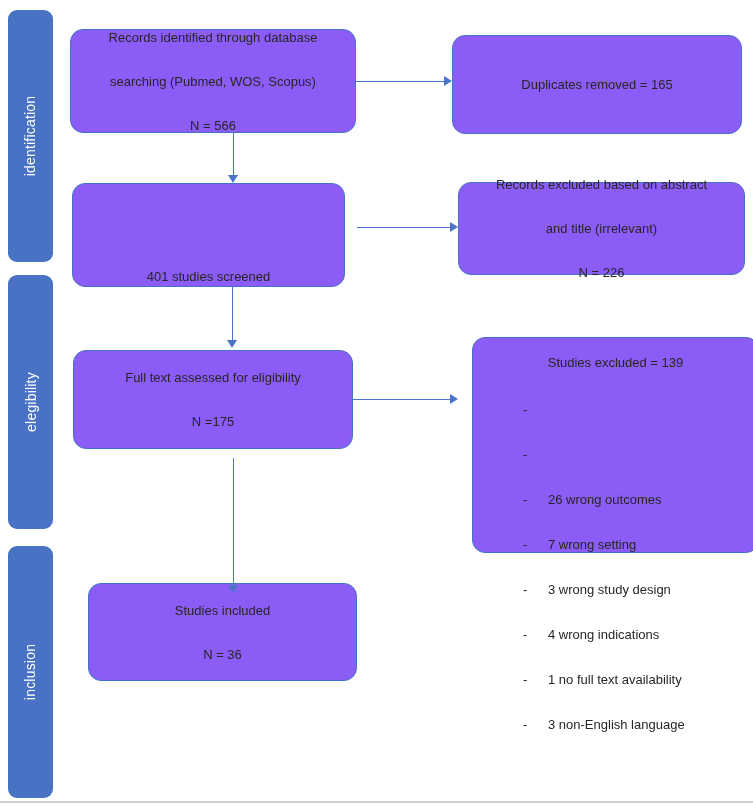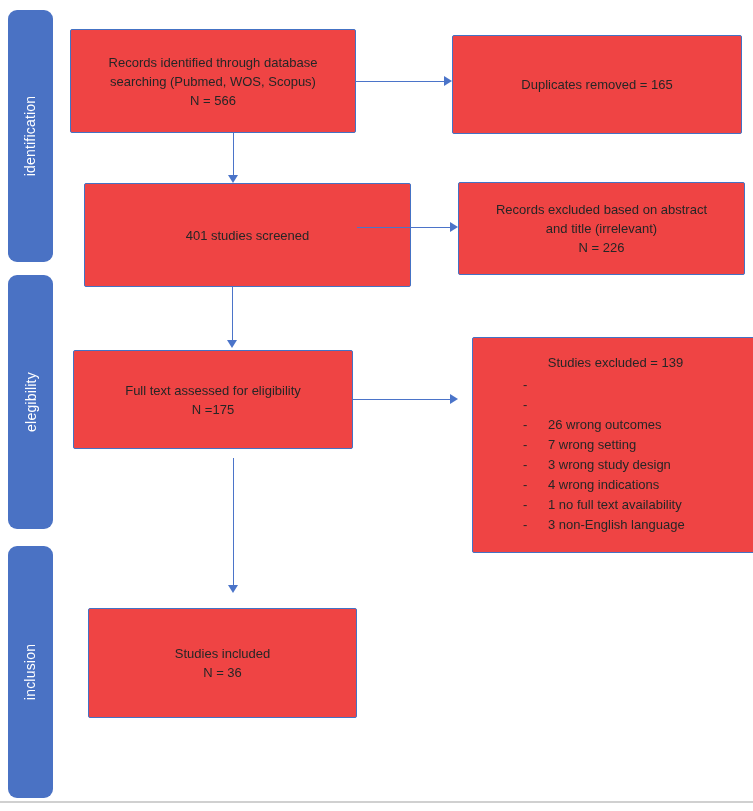--- a/index.html
+++ b/index.html
@@ -25,30 +25,31 @@
     transform: rotate(-90deg);
     white-space: nowrap;
     color: #ffffff;
     font-size: 14px;
     letter-spacing: 0.2px;
   }
 
   
   .fbox {
     position: absolute;
-    background: #ef4444;
+    background: #8b5cf6;
     border: 1.5px solid #4472C4;
-    border-radius: 2px;
+    border-radius: 13px;
     box-sizing: border-box;
     display: flex; flex-direction: column;
     align-items: center; justify-content: center;
     text-align: center;
     font-size: 13px;
     line-height: 19px;
     color: #262626;
+    gap: 25px;
   }
   .fbox .ln { white-space: nowrap; }
 
   
   .fbox.listbox {
     justify-content: flex-start;
     padding: 15px 10px 10px 10px;
     line-height: 20px;
   }
   .excl-title { text-align: center; width: 100%; margin-bottom: 2px; }
@@ -104,21 +105,21 @@
 
   <div class="fbox" style="left:70px; top:29px; width:286px; height:104px;">
     <div class="ln">Records identified through database</div>
     <div class="ln">searching (Pubmed, WOS, Scopus)</div>
     <div class="ln">N = 566</div>
   </div>
   <div class="fbox" style="left:452px; top:35px; width:290px; height:99px;">
     <div class="ln">Duplicates removed = 165</div>
   </div>
 
-  <div class="fbox" style="left:84px; top:183px; width:327px; height:104px;">
+  <div class="fbox" style="left:72px; top:183px; width:273px; height:104px;justify-content:flex-end;">
     <div class="ln">401 studies screened</div>
   </div>
   <div class="fbox" style="left:458px; top:182px; width:287px; height:93px;">
     <div class="ln">Records excluded based on abstract</div>
     <div class="ln">and title (irrelevant)</div>
     <div class="ln">N = 226</div>
   </div>
 
   <div class="fbox" style="left:73px; top:350px; width:280px; height:99px;">
     <div class="ln">Full text assessed for eligibility</div>
@@ -151,21 +152,21 @@
     <div class="excl-row">
       <span class="dash">-</span>
       <span>1 no full text availability</span>
     </div>
     <div class="excl-row">
       <span class="dash">-</span>
       <span>3 non-English language</span>
     </div>
   </div>
 
-  <div class="fbox" style="left:88px; top:608px; width:269px; height:110px;">
+  <div class="fbox" style="left:88px; top:583px; width:269px; height:98px;">
     <div class="ln">Studies included</div>
     <div class="ln">N = 36</div>
   </div>
 
   <div class="v-arrow" style="left:232.5px; top:133px; height:42px;"></div>
   <div class="h-arrow" style="left:355px; top:81px; width:89px;"></div>
   <div class="h-arrow" style="left:357px; top:227px; width:93px;"></div>
   <div class="v-arrow" style="left:232px; top:287px; height:53px;"></div>
   <div class="h-arrow" style="left:353px; top:399px; width:97px;"></div>
   <div class="v-arrow" style="left:232.5px; top:458px; height:127px;"></div>

